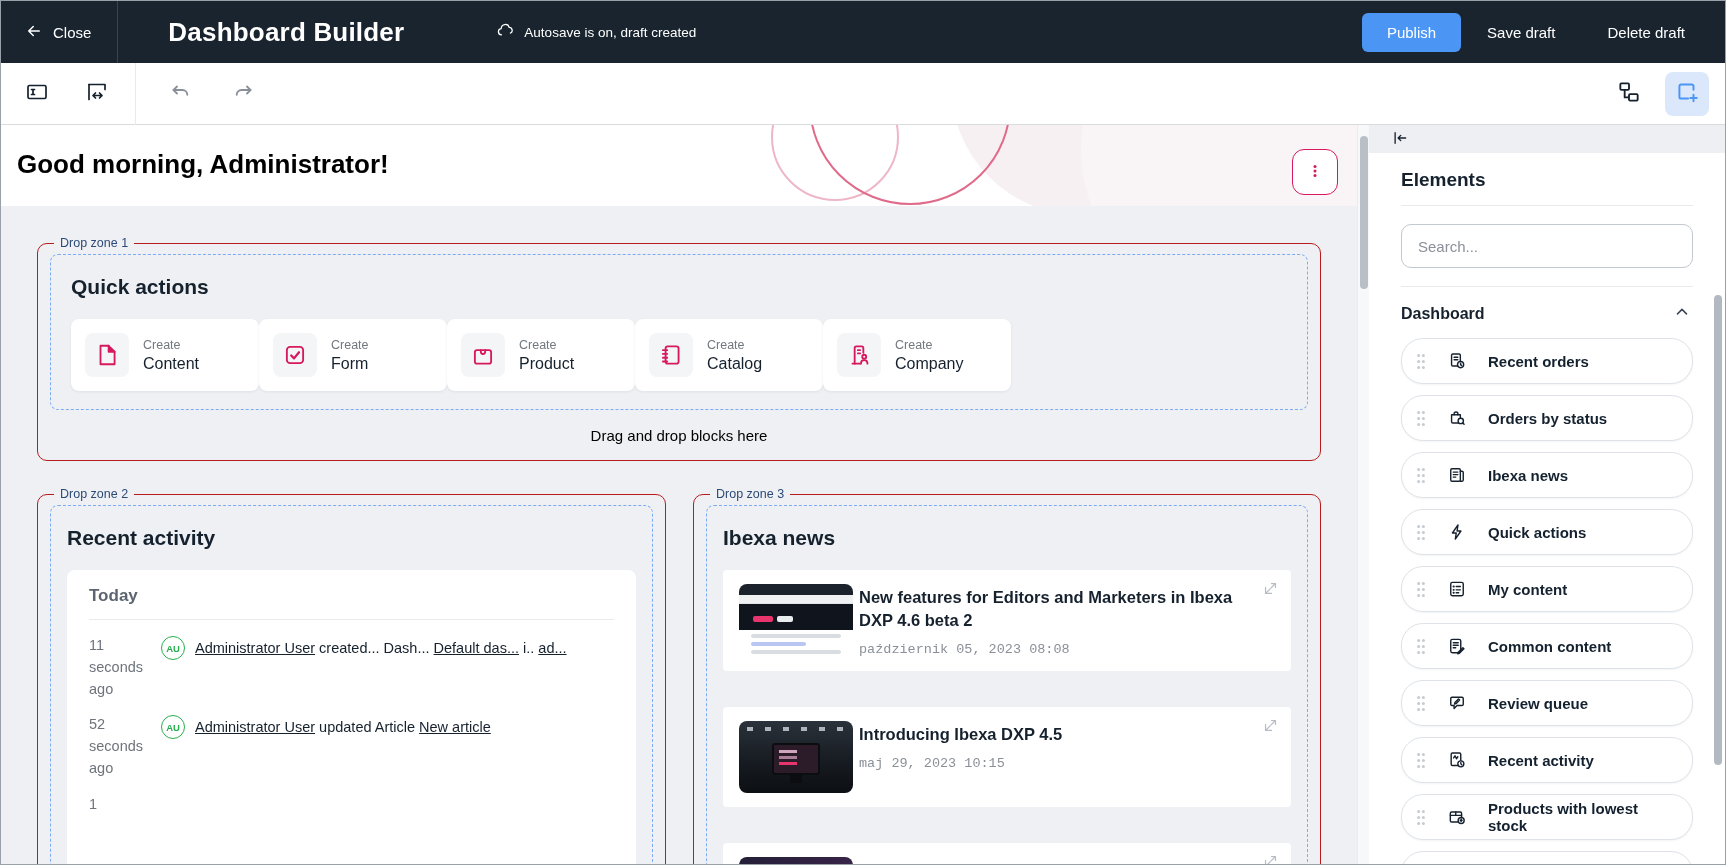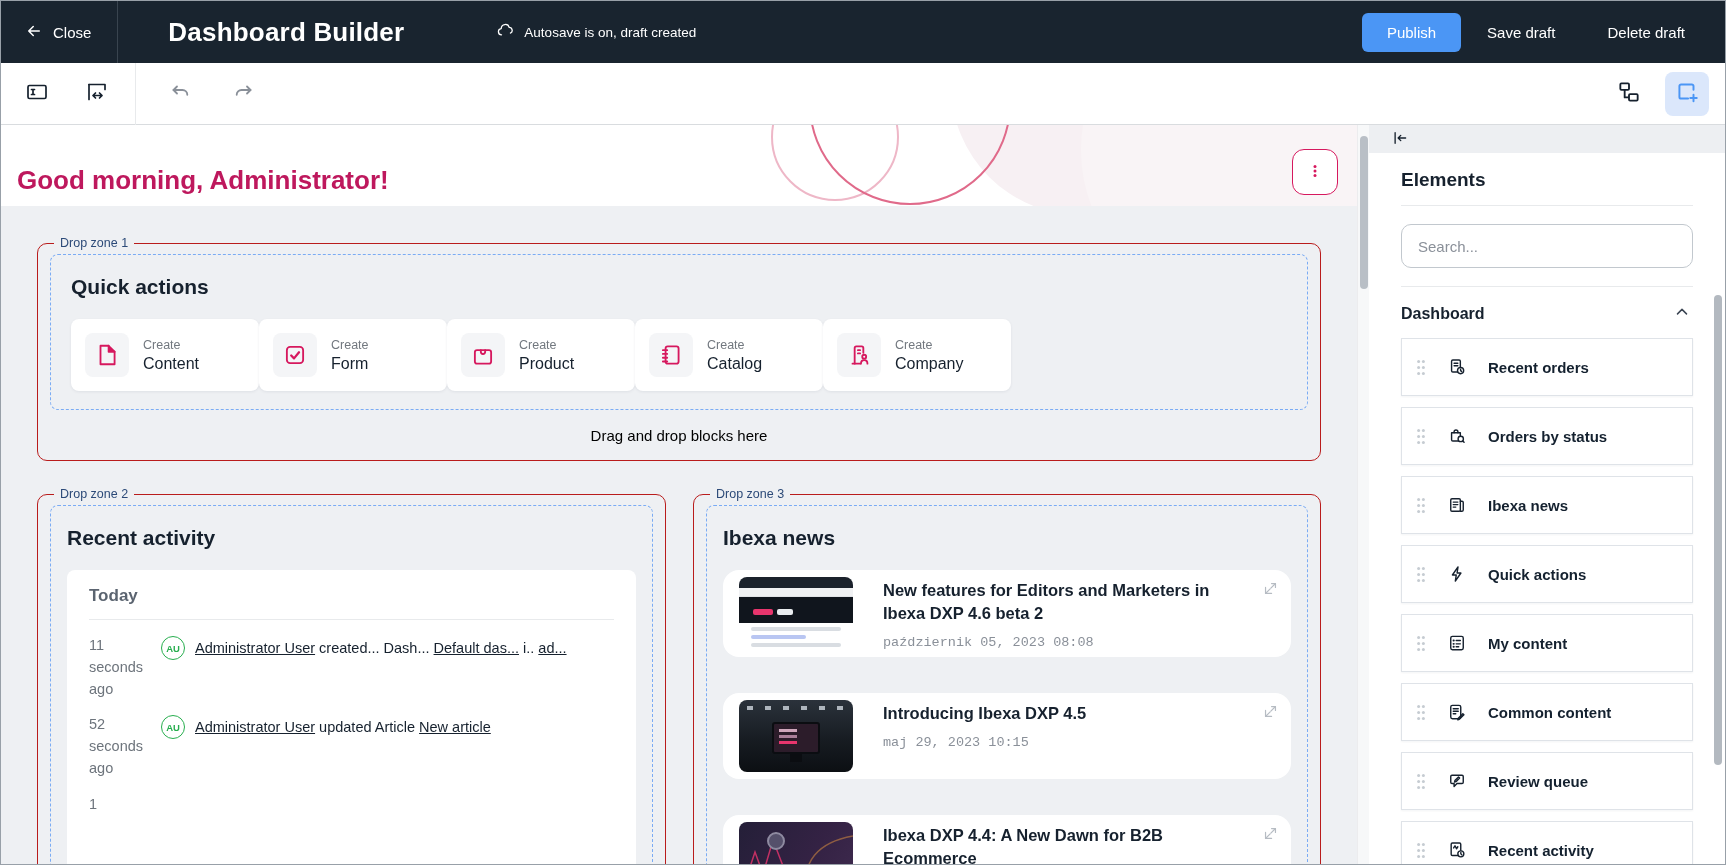--- a/index.html
+++ b/index.html
@@ -25,21 +25,21 @@
   .tool-history { display:flex; align-items:center; gap:20px; margin-left:22px; color:#8a9099; }
   .tool-history .tool-btn { color:#8a9099; }
   .tool-right { margin-left:auto; display:flex; align-items:center; gap:14px; padding-right:16px; }
   .tool-btn.active { background:#dbe7fb; color:#4b96f5; }
 
   
   .workspace { display:flex; height:741px; flex:none; }
   .main { width:1356px; flex:none; background:#eef0f3; position:relative; overflow:hidden; }
 
   .page-header { height:81px; background:#fff; position:relative; overflow:hidden; }
-  .greeting { position:absolute; left:16px; top:24px; font-size:26px; font-weight:700; color:#be185d; z-index:3;margin-top:16px; }
+  .greeting { position:absolute; left:16px; top:24px; font-size:26px; font-weight:700; color:#000000; z-index:3; }
   .deco { position:absolute; inset:0; pointer-events:none; }
   .deco .fill1 { position:absolute; left:950px; top:-170px; width:260px; height:260px; border-radius:50%; background:#f7f0f3; }
   .deco .fill2 { position:absolute; left:1080px; top:-130px; width:310px; height:310px; border-radius:50%; background:#f9f4f6; }
   .deco .ring1 { position:absolute; left:770px; top:-52px; width:128px; height:128px; border-radius:50%; border:2px solid #eeb7c7; }
   .deco .ring2 { position:absolute; left:808px; top:-122px; width:202px; height:202px; border-radius:50%; border:2px solid #e06a8a; }
   .kebab { position:absolute; right:19px; top:24px; width:46px; height:46px; border:1.5px solid #d6185e; border-radius:12px; background:#fff; color:#d6185e; display:flex; align-items:center; justify-content:center; cursor:pointer; z-index:3; }
 
   .content { padding:30px 36px 0; }
   fieldset.dropzone { border:1px solid #b91c1c; border-radius:10px; padding:4px 12px 14px; min-inline-size:0; background:transparent; }
   fieldset.dropzone legend { font-size:12.5px; color:#2c4a78; padding:0 6px; margin-left:4px; }
@@ -62,21 +62,21 @@
   .activity-card { background:#fff; border-radius:8px; margin-top:16px; padding:16px 22px; height:330px; overflow:hidden; }
   .group-label { font-size:17px; font-weight:700; color:#5b6470; }
   .hr { border:none; border-top:1px solid #e8eaec; margin:13px 0 15px; }
   .act-row { display:flex; gap:10px; margin-bottom:14px; font-size:14.5px; }
   .act-time { width:62px; flex:none; color:#6d747c; line-height:1.5; }
   .avatar { width:24px; height:24px; border-radius:50%; border:1.4px solid #27ae4e; color:#27ae4e; font-size:9.5px; font-weight:700; display:flex; align-items:center; justify-content:center; flex:none; margin-top:1px; background:#fff; }
   .act-text { line-height:1.55; padding-top:2px; color:#16212e; }
   .act-text .link { text-decoration:underline; cursor:pointer; }
 
   .news-list { margin-top:16px; }
-  .news-card { background:#fff; border-radius:16px; padding:7px 16px; display:flex; gap:30px; margin-bottom:36px; position:relative; cursor:pointer; }
+  .news-card { background:#fff; border-radius:4px; padding:14px 16px; display:flex; gap:6px; margin-bottom:36px; position:relative; cursor:pointer; }
   .thumb { width:114px; height:72px; border-radius:8px; overflow:hidden; position:relative; flex:none; }
   .n-body { padding-top:2px; }
   .n-title { font-weight:700; font-size:16.5px; line-height:1.4; color:#16212e; padding-right:34px; }
   .n-date { color:#8a9099; font-size:13.5px; margin-top:10px;font-family:Liberation Mono, monospace; }
   .ext-icon { position:absolute; top:10px; right:12px; color:#b6bcc3; }
 
   
   .thumb.webpage { background:#fff; }
   .thumb.webpage .t-bar { height:11px; background:#1b222c; }
   .thumb.webpage .t-nav { height:9px; background:#f0f1f3; border-bottom:1px solid #e2e4e7; }
@@ -103,21 +103,21 @@
   .collapse-strip { height:28px; background:#edeff2; display:flex; align-items:center; padding-left:22px; }
   .collapse-btn { background:none; border:none; color:#16212e; cursor:pointer; display:flex; padding:0; }
   .sb-body { padding:10px 32px 0; }
   .sb-title { font-size:19px; font-weight:700; margin:6px 0 14px; }
   .sb-div { border:none; border-top:1px solid #e8eaec; }
   .sb-search { width:100%; height:44px; border:1px solid #c2c8ce; border-radius:10px; padding:12px 16px; font-size:15px; font-family:inherit; color:#16212e; margin:18px 0; outline:none; }
   .sb-search::placeholder { color:#8a9099; }
   .section-row { display:flex; align-items:center; justify-content:space-between; margin:14px 0 12px; }
   .section-label { font-size:16px; font-weight:700; }
   .chev-btn { background:none; border:none; color:#3c4654; cursor:pointer; display:flex; padding:2px; }
-  .sb-item { height:58px; background:#fff; border:1px solid #dfe3e8; border-radius:0; display:flex; align-items:center; gap:21px; padding:0 14px; margin-bottom:11px; box-shadow:0 1px 2px rgba(20,30,50,.05); cursor:grab; }
+  .sb-item { height:46px; background:#fff; border:1px solid #dfe3e8; border-radius:22px; display:flex; align-items:center; gap:21px; padding:0 14px; margin-bottom:11px; box-shadow:0 1px 2px rgba(20,30,50,.05); cursor:grab; }
   .sb-item .handle { color:#c6ccd2; display:flex; flex:none; }
   .sb-item .ic { color:#16212e; display:flex; flex:none; }
   .sb-item .lbl { font-size:15px; font-weight:700; color:#14212f; }
   .sb-scrollthumb { position:absolute; right:3px; top:170px; width:8px; height:470px; background:#b3b9c0; border-radius:4px; cursor:pointer; }
 </style>
 </head>
 <body>
 
 <div class="window">
 

